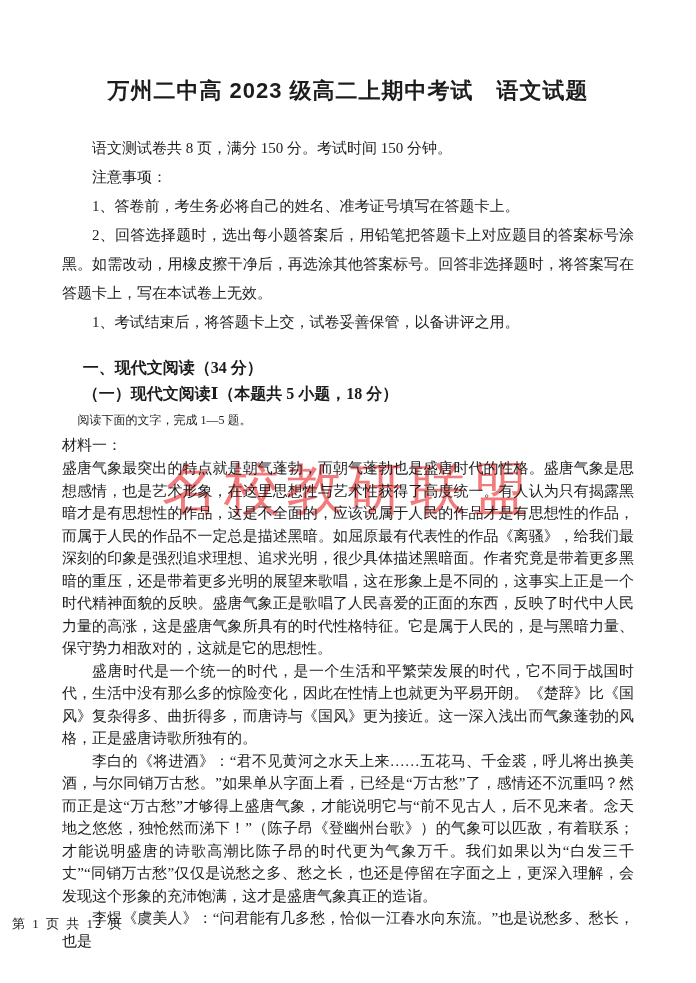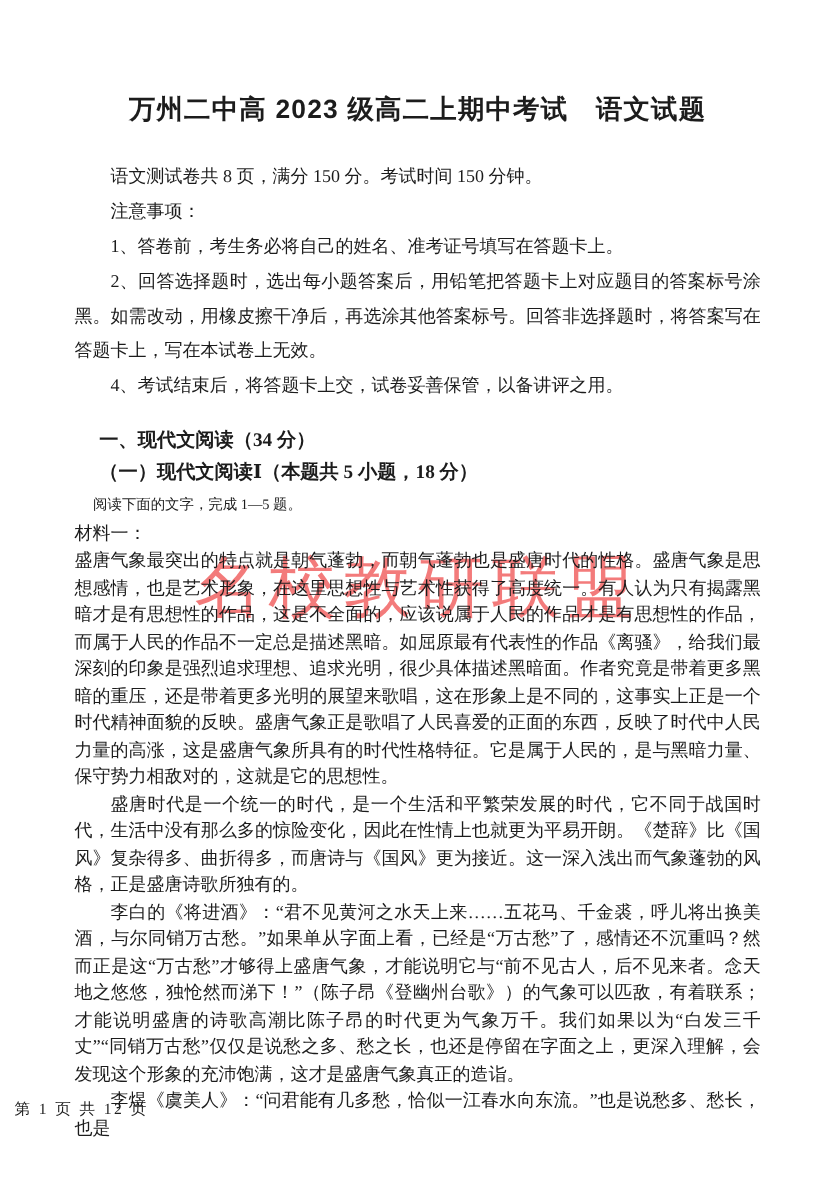--- a/index.html
+++ b/index.html
@@ -89,21 +89,21 @@
 
   <div class="content">
 
     <h1 class="title">万州二中高 2023 级高二上期中考试　语文试题</h1>
 
     <div class="notice">
       <p>语文测试卷共 8 页，满分 150 分。考试时间 150 分钟。</p>
       <p>注意事项：</p>
       <p>1、答卷前，考生务必将自己的姓名、准考证号填写在答题卡上。</p>
       <p>2、回答选择题时，选出每小题答案后，用铅笔把答题卡上对应题目的答案标号涂黑。如需改动，用橡皮擦干净后，再选涂其他答案标号。回答非选择题时，将答案写在答题卡上，写在本试卷上无效。</p>
-      <p>4、考试结束后，将答题卡上交，试卷妥善保管，以备讲评之用。</p>
+      <p>1、考试结束后，将答题卡上交，试卷妥善保管，以备讲评之用。</p>
     </div>
 
     <div class="sections">
       <p class="sec-heading">一、现代文阅读（34 分）</p>
       <p class="sec-heading">（一）现代文阅读Ⅰ（本题共 5 小题，18 分）</p>
       <p class="instruction">阅读下面的文字，完成 1—5 题。</p>
       <p class="material-label">材料一：</p>
     </div>
 
     <div class="passage">

